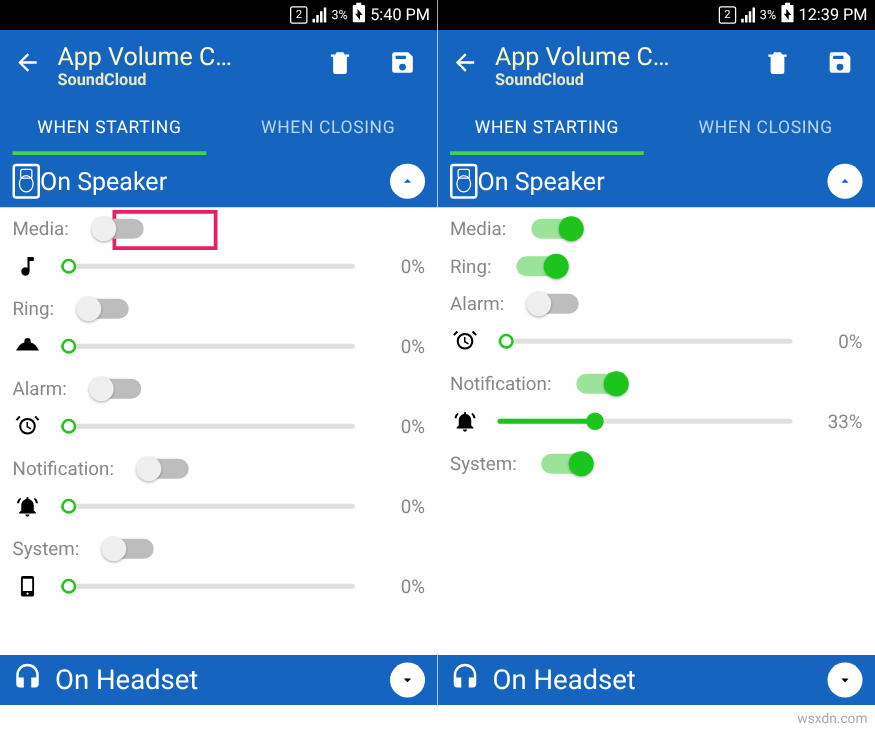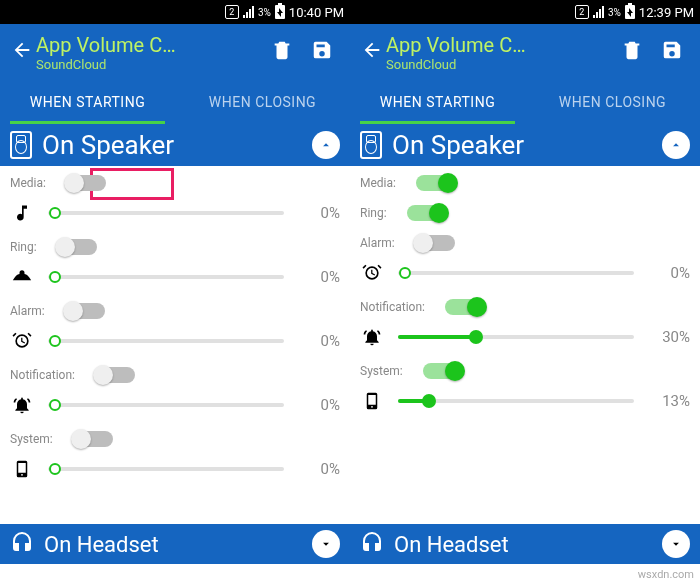--- a/index.html
+++ b/index.html
@@ -5,40 +5,40 @@
   * { box-sizing: border-box; margin: 0; padding: 0; font-family: Roboto, Arial, sans-serif; }
   body { background: #fff; width: 700px; height: 583px; overflow: hidden; position: relative; }
   .wrap { display: flex; width: 700px; height: 564px; }
   .pane { width: 350px; height: 564px; overflow: hidden; display: flex; flex-direction: column; background:#fff; position:relative;}
   .statusbar { height: 24px; background: #000; color: #fff; display: flex; justify-content: flex-end; align-items: center; padding: 0 6px; font-size: 13px; gap:4px;}
   .statusbar .simbox { width:14px;height:14px;border:1px solid #fff;font-size:9px;line-height:12px;text-align:center;border-radius:2px;}
   .statusbar .sig { display:inline-flex;align-items:flex-end;gap:1px;height:12px;}
   .statusbar .sig i{width:2px;background:#fff;display:inline-block;}
   .statusbar .batt{font-size:10px;}
   .statusbar svg{fill:#fff;}
-  .appbar { background: #1565C0; color:#bef264; height:56px; display:flex; align-items:center; padding:0 8px; }
+  .appbar { background: #1565C0; color:#fef9c3; height:56px; display:flex; align-items:center; padding:0 8px; gap:10px;}
   .appbar .back{width:28px;text-align:center;}
   .appbar .titles{flex:1;min-width:0;}
   .appbar .title{font-size:20px;white-space:nowrap;overflow:hidden;text-overflow:ellipsis;}
-  .appbar .sub{font-size:13px;opacity:.9;}
+  .appbar .sub{font-size:13px;opacity:.9;font-weight:bold;}
   .appbar .act{width:40px;text-align:center;}
   .tabs{background:#1565C0;display:flex;height:44px;}
   .tab{flex:1;color:#bbd3ee;font-size:14px;letter-spacing:.5px;display:flex;align-items:center;justify-content:center;position:relative;}
   .tab.active{color:#fff;}
   .tab.active::after{content:"";position:absolute;left:10px;right:10px;bottom:0;height:3px;background:#47d147;}
-  .section{background:#1565C0;color:#fff;height:42px;display:flex;align-items:center;padding:0 10px;font-size:26px;gap:10px;}
+  .section{background:#1565C0;color:#fff;height:42px;display:flex;align-items:center;padding:0 10px;font-size:20px;gap:0;}
   .section .spk{width:22px;height:28px;border:2px solid #fff;border-radius:3px;position:relative;}
   .section .spk::before{content:"";position:absolute;top:2px;left:4px;right:4px;height:6px;border:1px solid #fff;border-radius:2px;}
   .section .spk::after{content:"";position:absolute;bottom:3px;left:3px;right:3px;height:12px;border:1px solid #fff;border-radius:50%;}
   .section .flex{flex:1;}
   .collapse{width:28px;height:28px;border-radius:50%;background:#fff;display:flex;align-items:center;justify-content:center;}
   .collapse svg{fill:#1565C0;}
   .rows{flex:1;overflow:hidden;background:#fff;color:#555;}
   .row{padding:4px 10px 0 10px;}
-  .row .lbl{display:flex;align-items:center;gap:20px;font-size:12px;color:#888;height:26px;}
+  .row .lbl{display:flex;align-items:center;gap:20px;font-size:15px;color:#888;height:26px;}
   .row .ctrl{display:flex;align-items:center;gap:8px;height:34px;}
   .row .ico{width:24px;display:flex;justify-content:center;}
   .toggle{width:40px;height:16px;border-radius:10px;position:relative;}
   .toggle .knob{width:20px;height:20px;border-radius:50%;position:absolute;top:-2px;box-shadow:0 1px 2px rgba(0,0,0,.3);}
   .toggle.off{background:#bdbdbd;} .toggle.off .knob{left:-2px;background:#efefef;}
   .toggle.on{background:#9be29b;} .toggle.on .knob{right:-2px;background:#1cc41c;}
   .slider{flex:1;height:4px;background:#e0e0e0;border-radius:2px;position:relative;margin:0 6px;}
   .slider .fill{position:absolute;left:0;top:0;bottom:0;background:#1cc41c;border-radius:2px;}
   .slider .thumb{position:absolute;top:50%;width:12px;height:12px;border-radius:50%;transform:translate(-50%,-50%);}
   .slider.off .thumb{border:2px solid #1cc41c;background:#fff;}
@@ -60,21 +60,21 @@
       <span class="sig">
           <i style="height:3px"></i>
           <i style="height:6px"></i>
           <i style="height:9px"></i>
           <i style="height:12px"></i>
         </span>
       <span class="batt">3%</span>
       <span><svg width="10" height="16" viewBox="0 0 10 16">
             <path fill="#fff" d="M3 0h4v2h2a1 1 0 0 1 1 1v12a1 1 0 0 1-1 1H1a1 1 0 0 1-1-1V3a1 1 0 0 1 1-1h2V0zM4 5v4H2l4 5v-4h2L4 5z"></path>
           </svg></span>
-      <span>10:40 PM</span>
+      <span>5:40 PM</span>
     </div>
     <div class="appbar">
       <div class="back"><svg width="22" height="22" viewBox="0 0 24 24">
             <path fill="#fff" d="M20 11H7.8l5.6-5.6L12 4l-8 8 8 8 1.4-1.4L7.8 13H20z"></path>
           </svg></div>
       <div class="titles">
         <div class="title">App Volume C…</div>
         <div class="sub">SoundCloud</div>
       </div>
       <div class="act"><svg width="22" height="22" viewBox="0 0 24 24">
@@ -313,42 +313,30 @@
     <div class="ctrl">
       <span class="ico">
               <svg width="20" height="20" viewBox="0 0 24 24">
                 <path fill="#000" d="M12 22a2 2 0 0 0 2-2h-4a2 2 0 0 0 2 2zm6-6V11c0-3-2-5.5-5-6V4a1 1 0 0 0-2 0v1c-3 .5-5 3-5 6v5l-2 2v1h16v-1l-2-2zM5 4l1 1C5 6 4 7.5 4 9H2c0-2 1-4 3-5zm14 0c2 1 3 3 3 5h-2c0-1.5-1-3-2-4l1-1z"></path>
               </svg>
             </span>
       <div class="slider on">
     <div class="fill" style="width:33%"></div>
     <div class="thumb" style="left:33%"></div>
   </div>
-      <span class="pct">30%</span>
+      <span class="pct">33%</span>
     </div>
   </div>
       <div class="row">
     <div class="lbl">
       <span>System:</span>
 
       <div class="toggle on">
               <div class="knob"></div>
             </div>
-    </div>
-    <div class="ctrl">
-      <span class="ico">
-              <svg width="18" height="22" viewBox="0 0 24 24">
-                <path fill="#000" d="M17 1H7a2 2 0 0 0-2 2v18a2 2 0 0 0 2 2h10a2 2 0 0 0 2-2V3a2 2 0 0 0-2-2zm-5 20a1.2 1.2 0 1 1 0-2.4 1.2 1.2 0 0 1 0 2.4zm5-4H7V4h10v13z"></path>
-              </svg>
-            </span>
-      <div class="slider on">
-    <div class="fill" style="width:13%"></div>
-    <div class="thumb" style="left:13%"></div>
-  </div>
-      <span class="pct">13%</span>
     </div>
   </div>
     </div>
     <div class="headset">
       <span><svg width="24" height="24" viewBox="0 0 24 24">
             <path fill="#fff" d="M12 2a9 9 0 0 0-9 9v7a3 3 0 0 0 3 3h3v-8H5v-2a7 7 0 0 1 14 0v2h-4v8h3a3 3 0 0 0 3-3v-7a9 9 0 0 0-9-9z"></path>
           </svg></span>
       <span>On Headset</span>
       <div class="flex"></div>
       <div class="expand">

